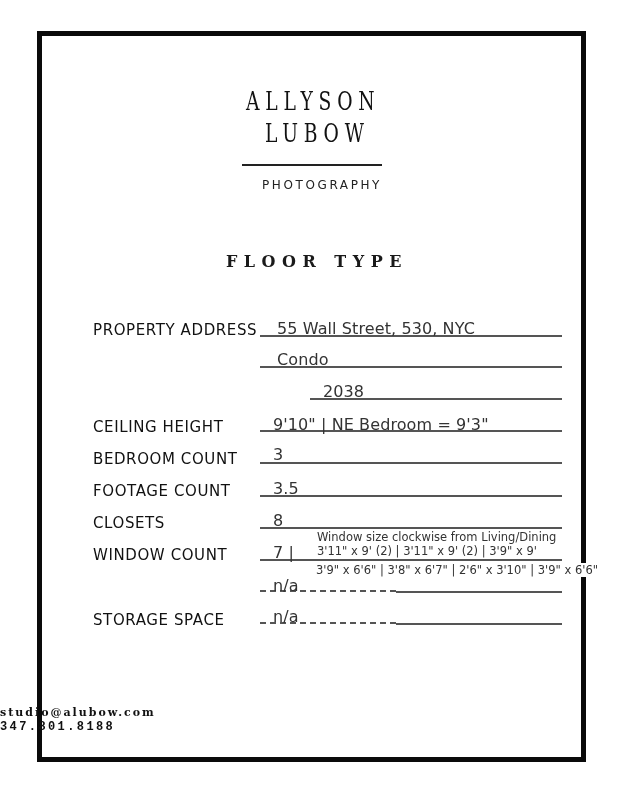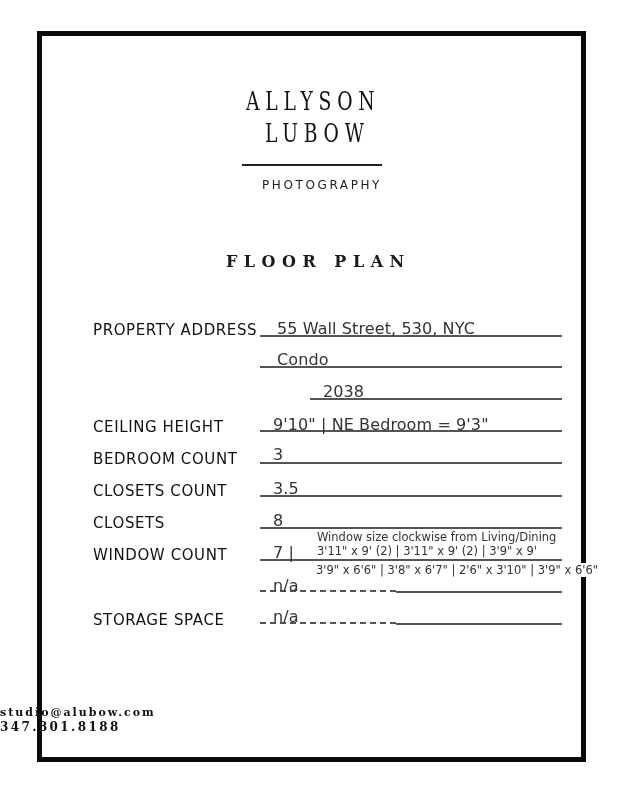--- a/index.html
+++ b/index.html
@@ -42,33 +42,33 @@
 
     .win-note { position: absolute; font-size: 11.5px; color: #333; white-space: nowrap; }
     .win-overflow {
       position: absolute; left: 316px; top: 563px; font-size: 11.5px; color: #333;
       white-space: nowrap; background: #fff; padding-right: 2px; z-index: 2;
     }
 
     .contact { position: absolute; left: 0; width: 624px; text-align: left;
       font-family: "DejaVu Serif", serif; font-weight: bold; color: #111; }
     .contact.email { top: 706px; font-size: 11px; letter-spacing: 2px; }
-    .contact.phone { top: 720px; font-size: 12px; letter-spacing: 2.4px; }
+    .contact.phone { top: 720px; font-size: 12px; letter-spacing: 2.4px; font-family: Liberation Mono, monospace; }
   </style>
 </head>
 <body>
 
 <div class="frame"></div>
 
 <div class="logo-line1">ALLYSON</div>
 <div class="logo-line2">LUBOW</div>
 <div class="logo-rule"></div>
 <div class="logo-sub">PHOTOGRAPHY</div>
 
-<div class="doc-title">FLOOR PLAN</div>
+<div class="doc-title">FLOOR TYPE</div>
 
 <div class="row" style="top:318px">
   <span class="label" style="top:3px">PROPERTY ADDRESS</span>
   <span class="line" style="left:252px; width:302px; top:17px"></span>
   <span class="value" style="left:269px; top:1px">55 Wall Street, 530, NYC</span>
 </div>
 
 <div class="row" style="top:350px">
   <span class="line" style="left:252px; width:302px; top:16px"></span>
   <span class="value" style="left:269px; top:0px">Condo</span>
@@ -85,21 +85,21 @@
   <span class="value" style="left:265px; top:0px">9'10"  |  NE Bedroom = 9'3"</span>
 </div>
 
 <div class="row" style="top:447px">
   <span class="label" style="top:3px">BEDROOM COUNT</span>
   <span class="line" style="left:252px; width:302px; top:15px"></span>
   <span class="value" style="left:265px; top:-2px">3</span>
 </div>
 
 <div class="row" style="top:479px">
-  <span class="label" style="top:3px">CLOSETS COUNT</span>
+  <span class="label" style="top:3px">FOOTAGE COUNT</span>
   <span class="line" style="left:252px; width:302px; top:16px"></span>
   <span class="value" style="left:265px; top:0px">3.5</span>
 </div>
 
 <div class="row" style="top:511px">
   <span class="label" style="top:3px">CLOSETS</span>
   <span class="line" style="left:252px; width:302px; top:16px"></span>
   <span class="value" style="left:265px; top:0px">8</span>
 </div>
 

